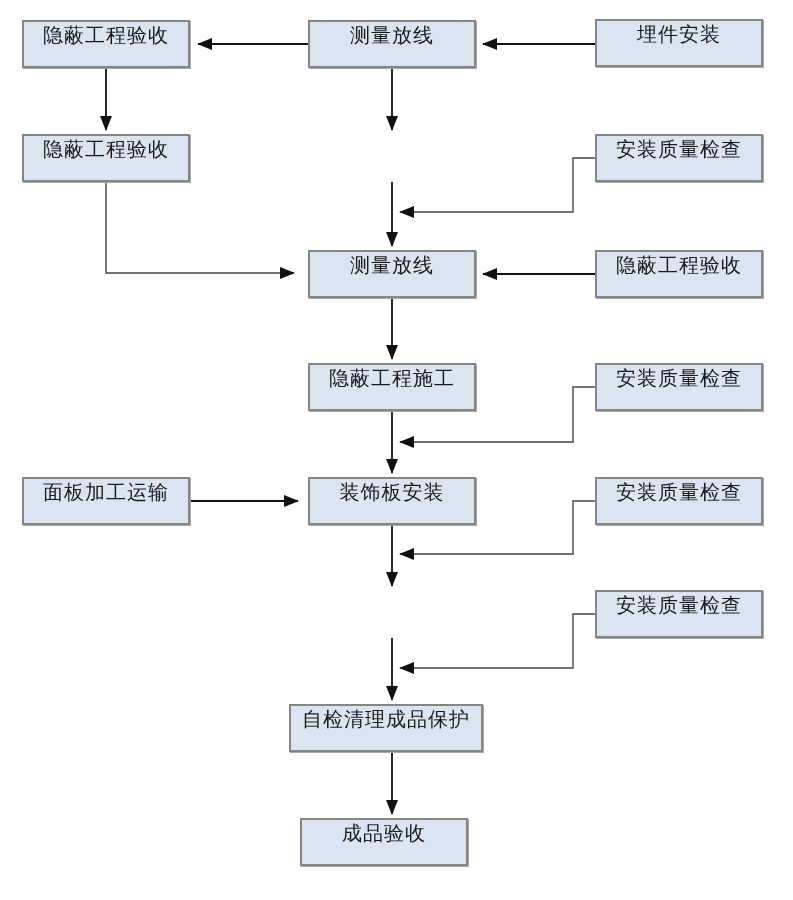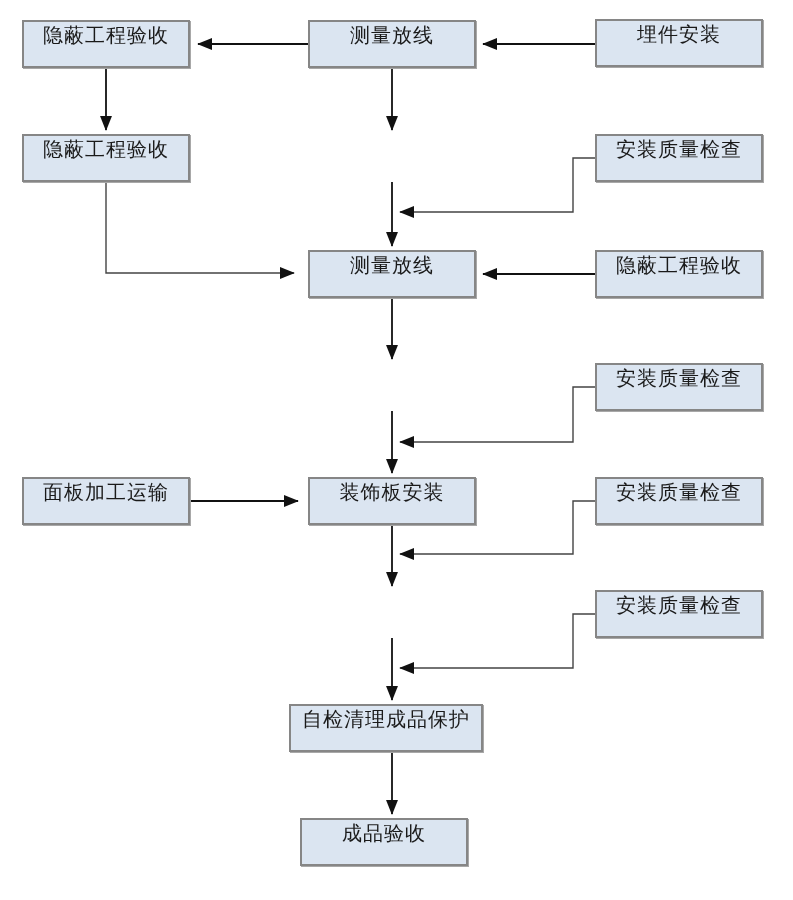--- a/index.html
+++ b/index.html
@@ -86,20 +86,23 @@
       <span>安装质量检查</span>
     </div>
 
   <div class="node" style="left:308px;top:250px">
       <span>测量放线</span>
     </div>
   <div class="node" style="left:595px;top:250px">
       <span>隐蔽工程验收</span>
     </div>
 
+  <div class="node" style="left:308px;top:363px">
+      <span>隐蔽工程施工</span>
+    </div>
   <div class="node" style="left:595px;top:363px">
       <span>安装质量检查</span>
     </div>
 
   <div class="node" style="left:22px;top:477px">
       <span>面板加工运输</span>
     </div>
   <div class="node" style="left:308px;top:477px">
       <span>装饰板安装</span>
     </div>

